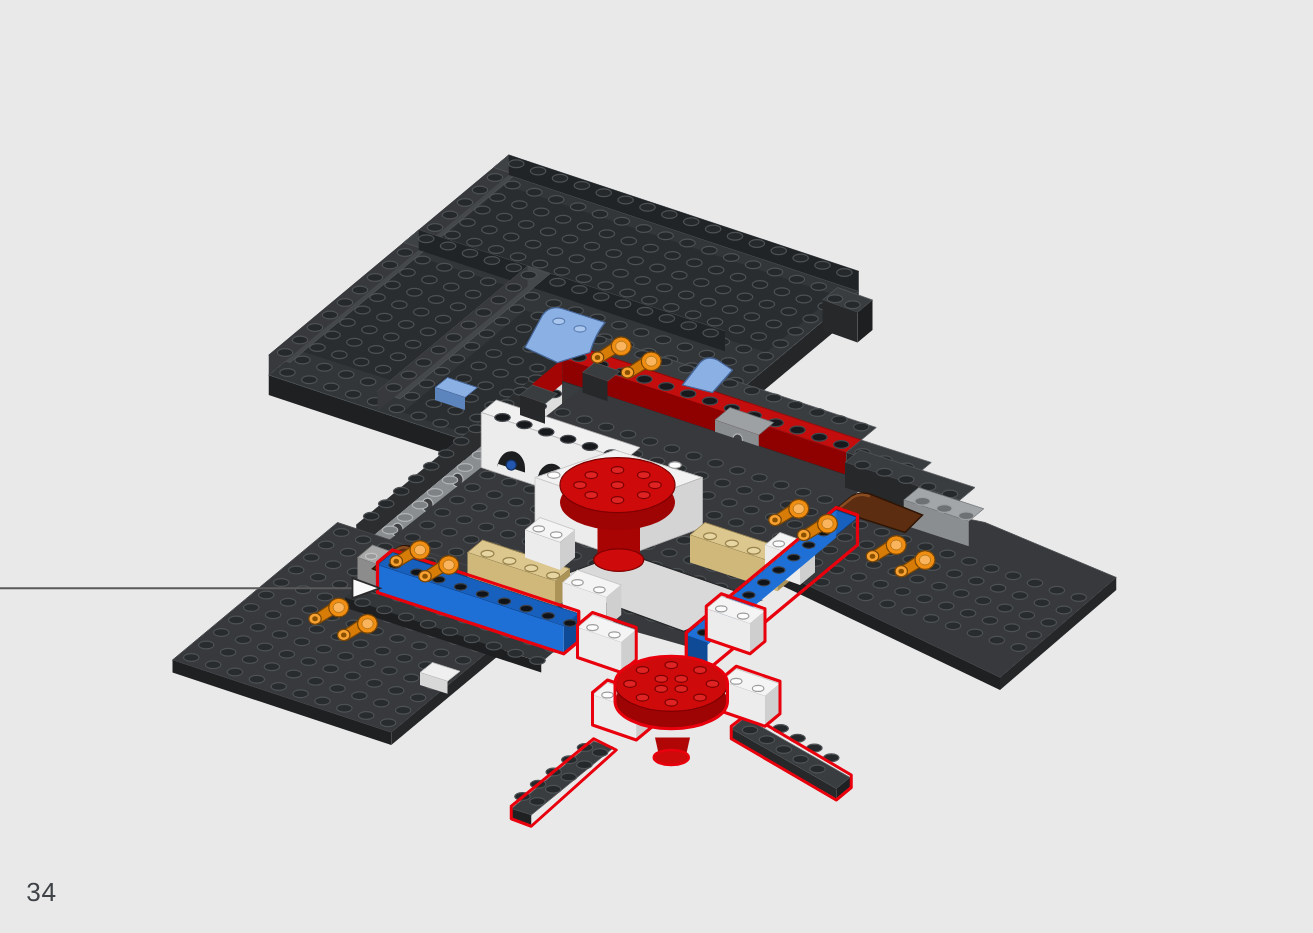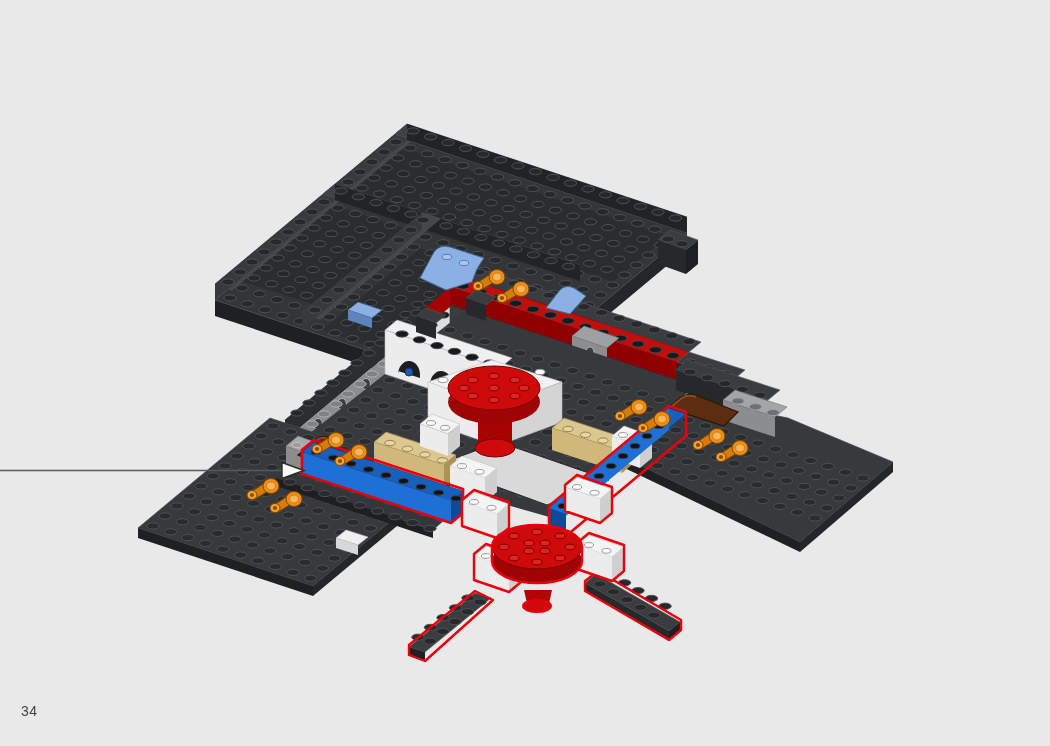--- a/index.html
+++ b/index.html
@@ -1,19 +1,19 @@
 <!DOCTYPE html>
 <html><head>
 <meta charset="utf-8">
 <style>
   html,body{margin:0;padding:0;width:1050px;height:746px;overflow:hidden;
     font-family:"Liberation Sans",sans-serif;}
   body{background:#e9e9e9;position:relative;}
   #canvas{position:absolute;left:0;top:0;}
-  #pageNumber{position:absolute;left:21px;top:703px;font-size:14px;
+  #pageNumber{position:absolute;left:21px;top:703px;font-size:21px;
     color:#3f4347;letter-spacing:.5px;user-select:none;}
   svg{display:block;}
 </style>
 </head>
 <body>
 
 <div id="canvas">
 <svg width="1050" height="746" viewBox="0 0 1050 746">
   <defs>
     <g id="tap">

